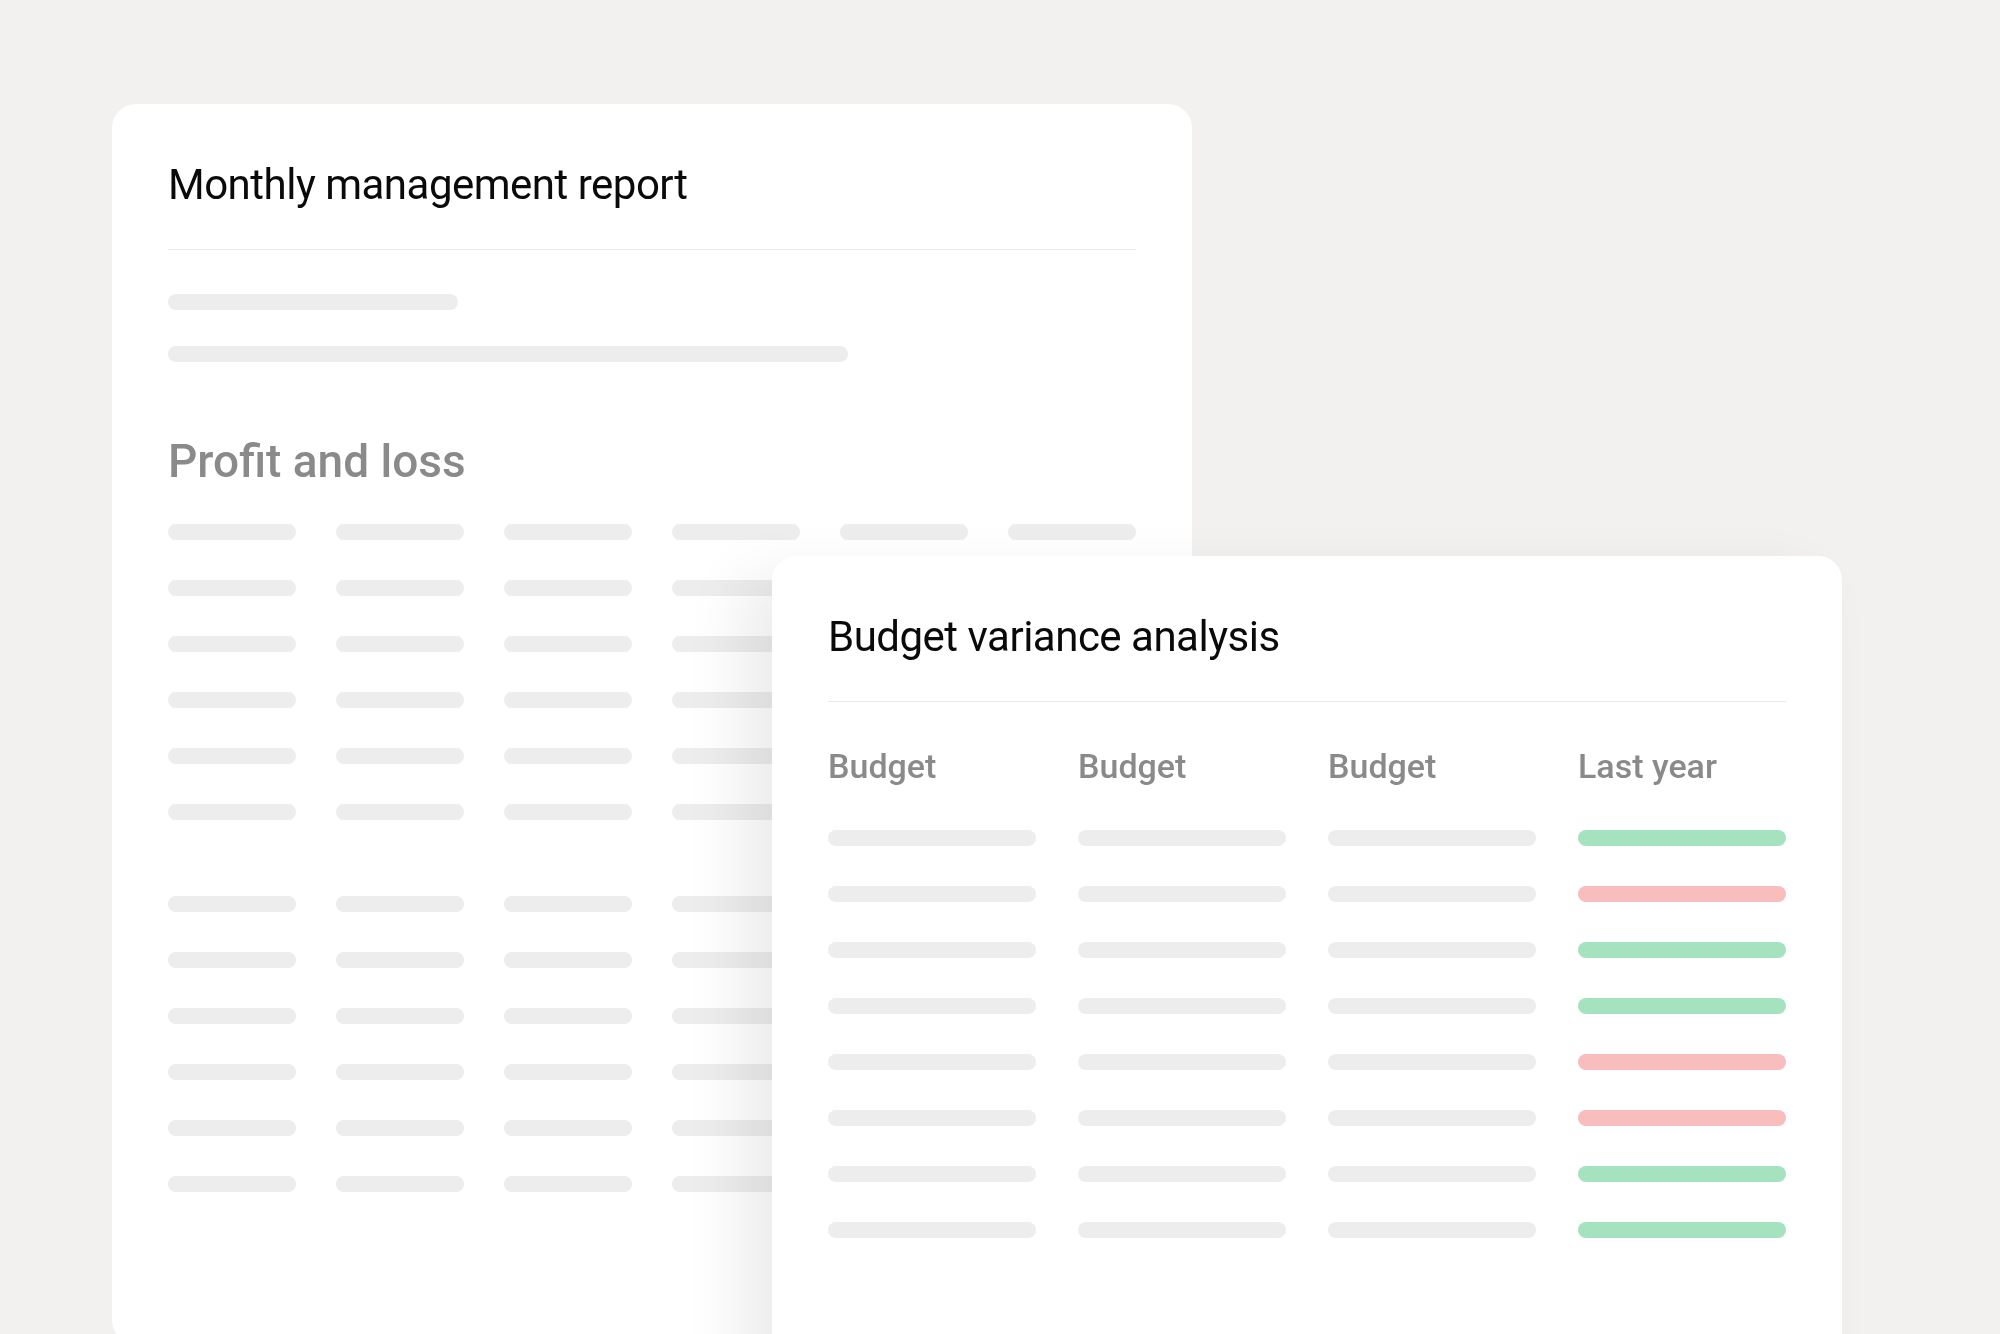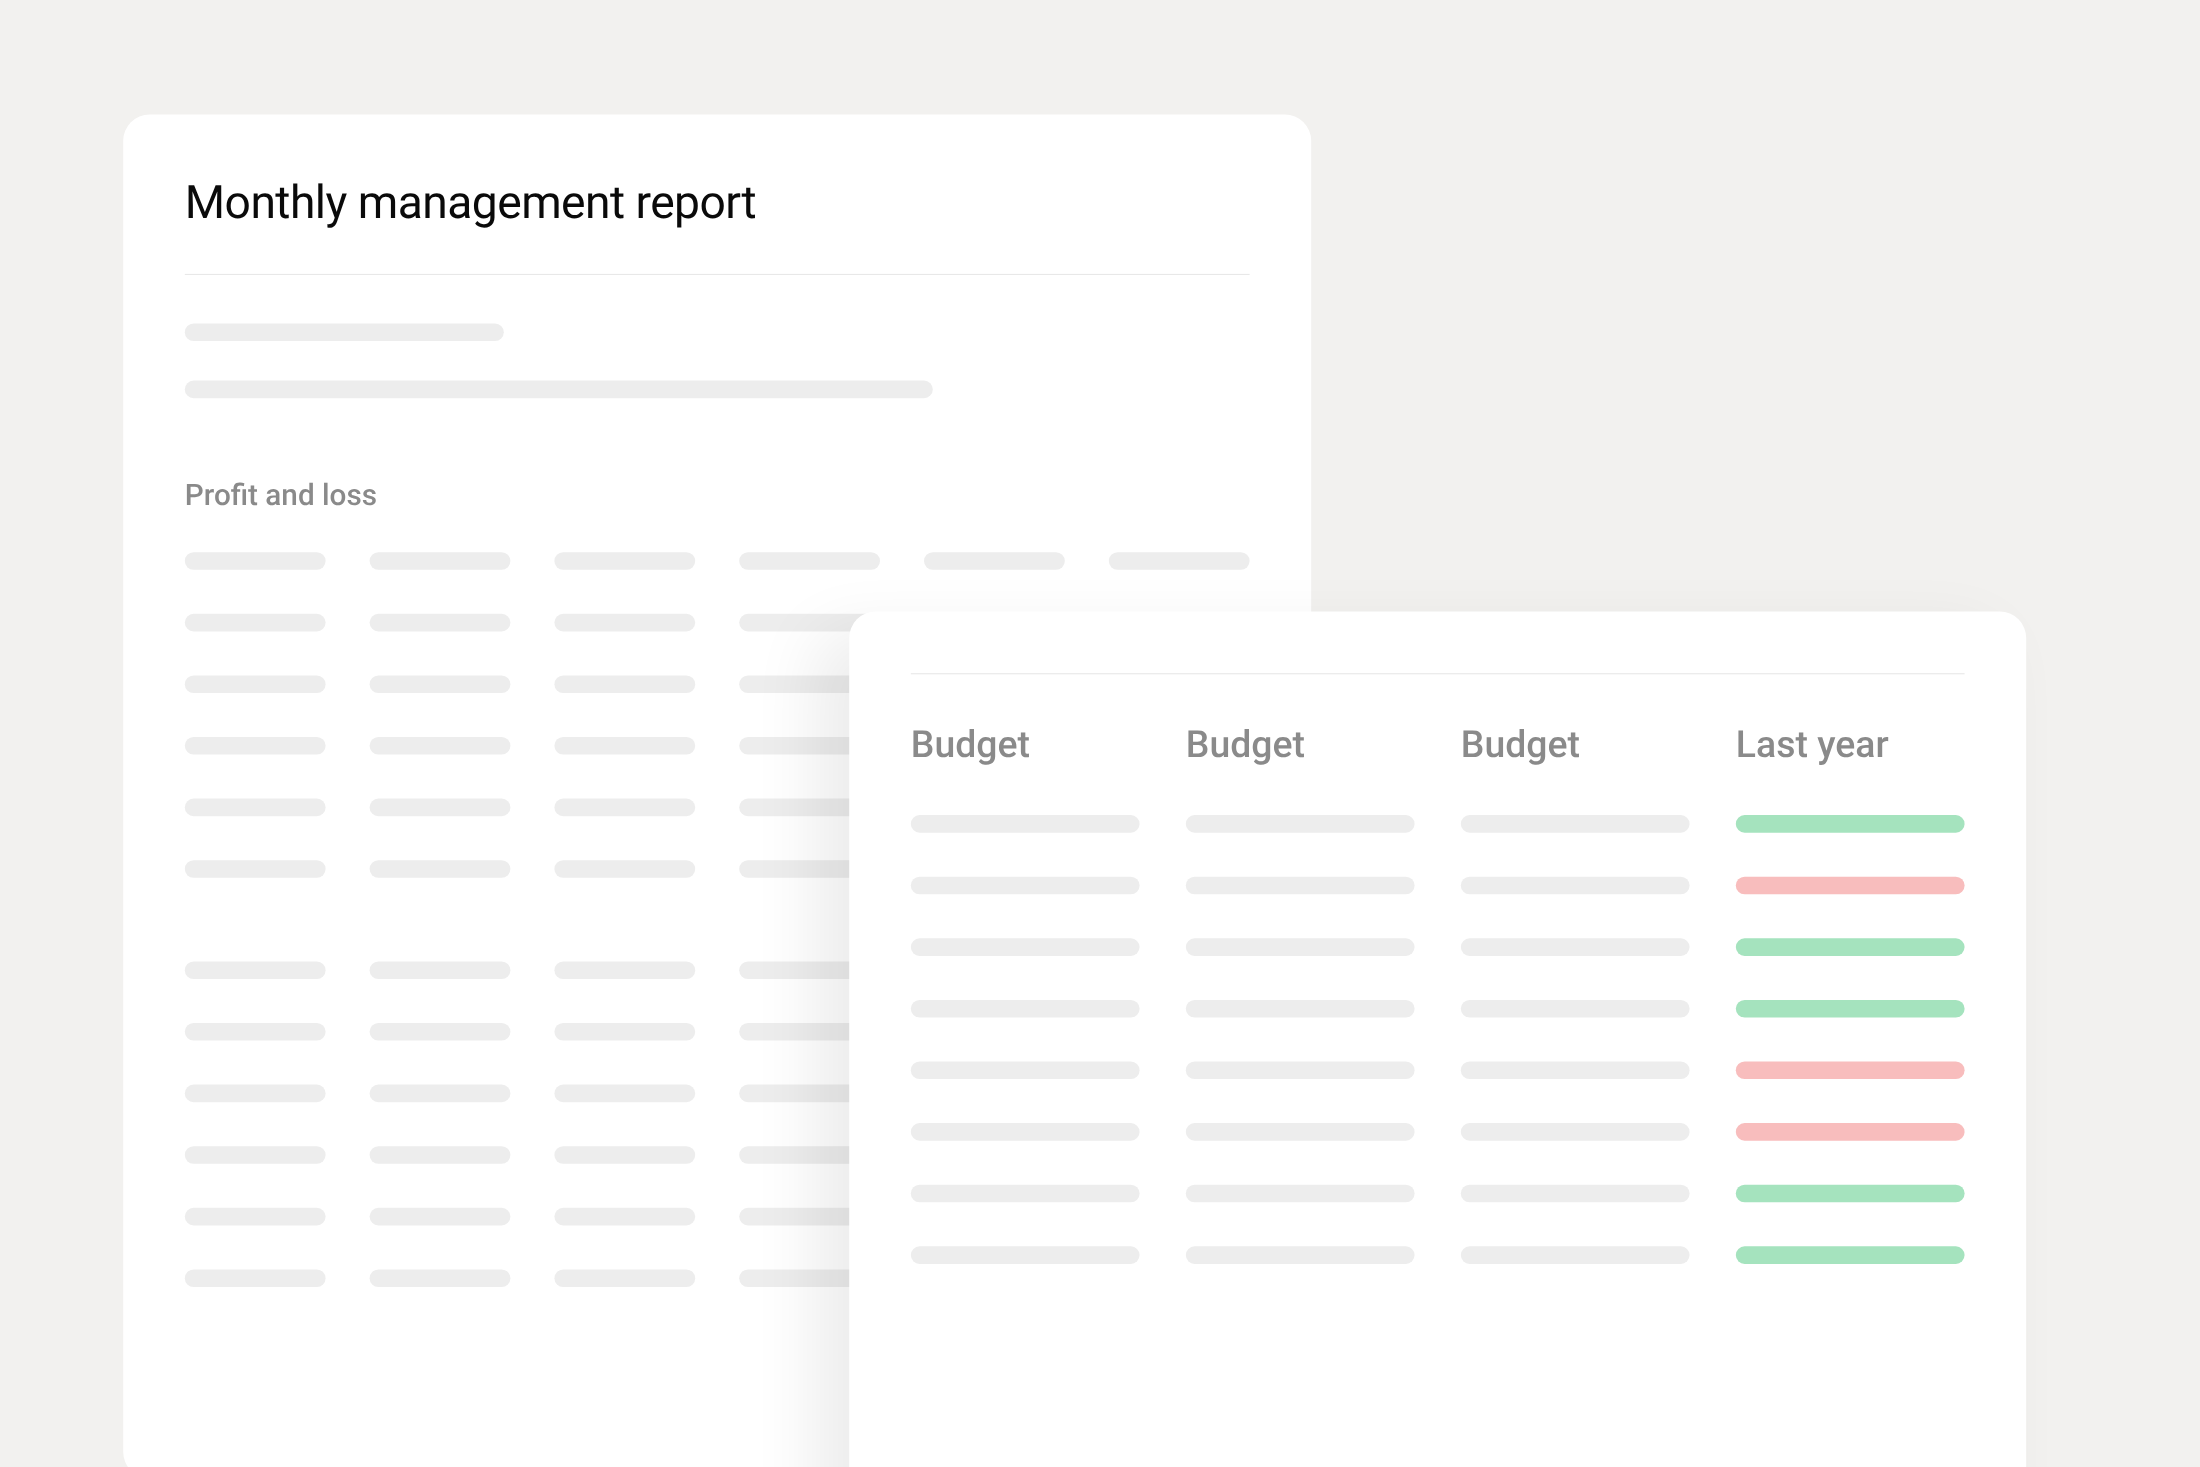--- a/index.html
+++ b/index.html
@@ -33,21 +33,21 @@
     }
 
     .divider {
       height: 1px;
       background: #e8e8e8;
       width: 100%;
       margin-bottom: 44px;
     }
 
     .section-title {
-      font-size: 27px;
+      font-size: 46px;
       font-weight: 500;
       color: #8a8a8a;
       margin-bottom: 36px;
       margin-top: 17px;
     }
 
     
     .report-card {
       left: 112px;
       top: 104px;
@@ -251,20 +251,21 @@
         <div class="skeleton-cell"></div>
         <div class="skeleton-cell"></div>
         <div class="skeleton-cell"></div>
         <div class="skeleton-cell"></div>
         <div class="skeleton-cell"></div>
       </div>
     </div>
 </div>
 
 <div class="card variance-card">
+  <h1 class="card-title">Budget variance analysis</h1>
   <div class="divider"></div>
 
   <div class="variance-headers">
     <div class="variance-col-header">Budget</div>
     <div class="variance-col-header">Budget</div>
     <div class="variance-col-header">Budget</div>
     <div class="variance-col-header">Last year</div>
   </div>
 
   <div class="variance-grid" id="variance-grid">

